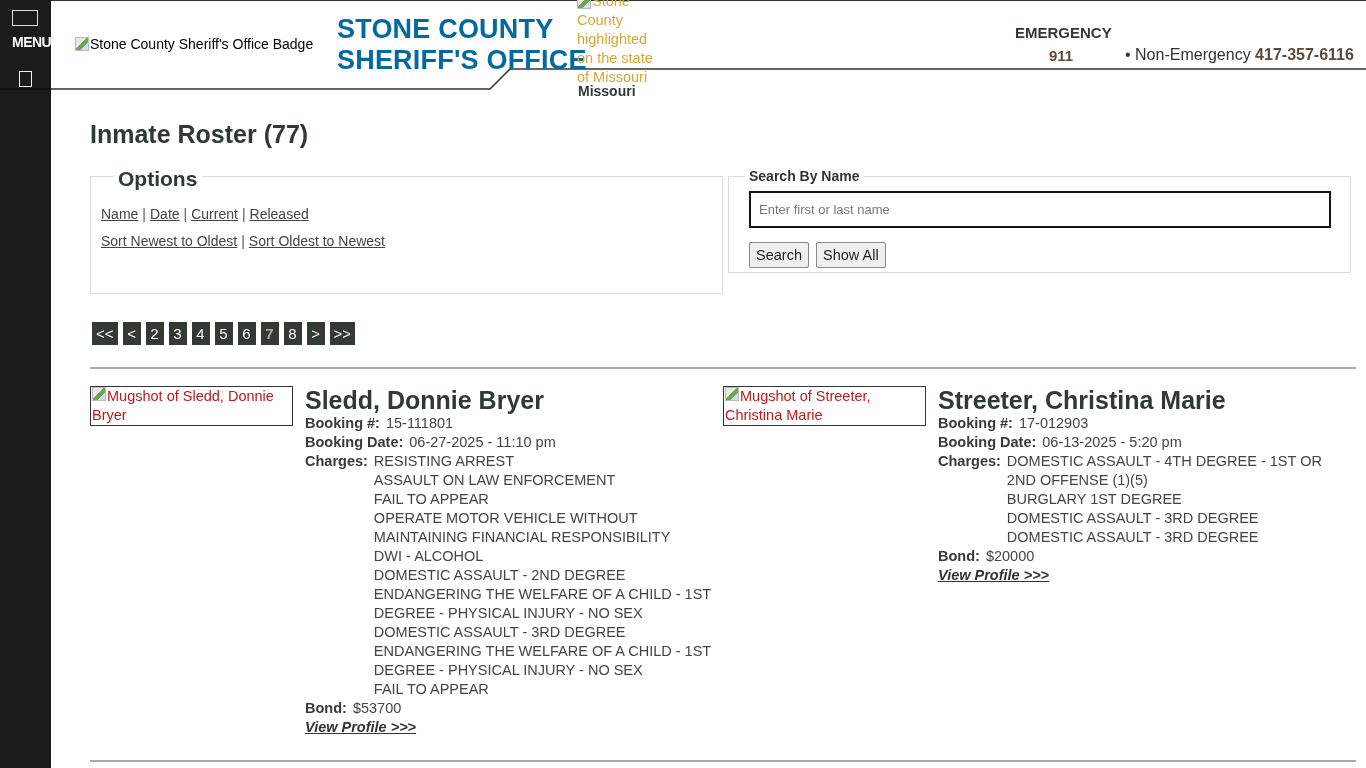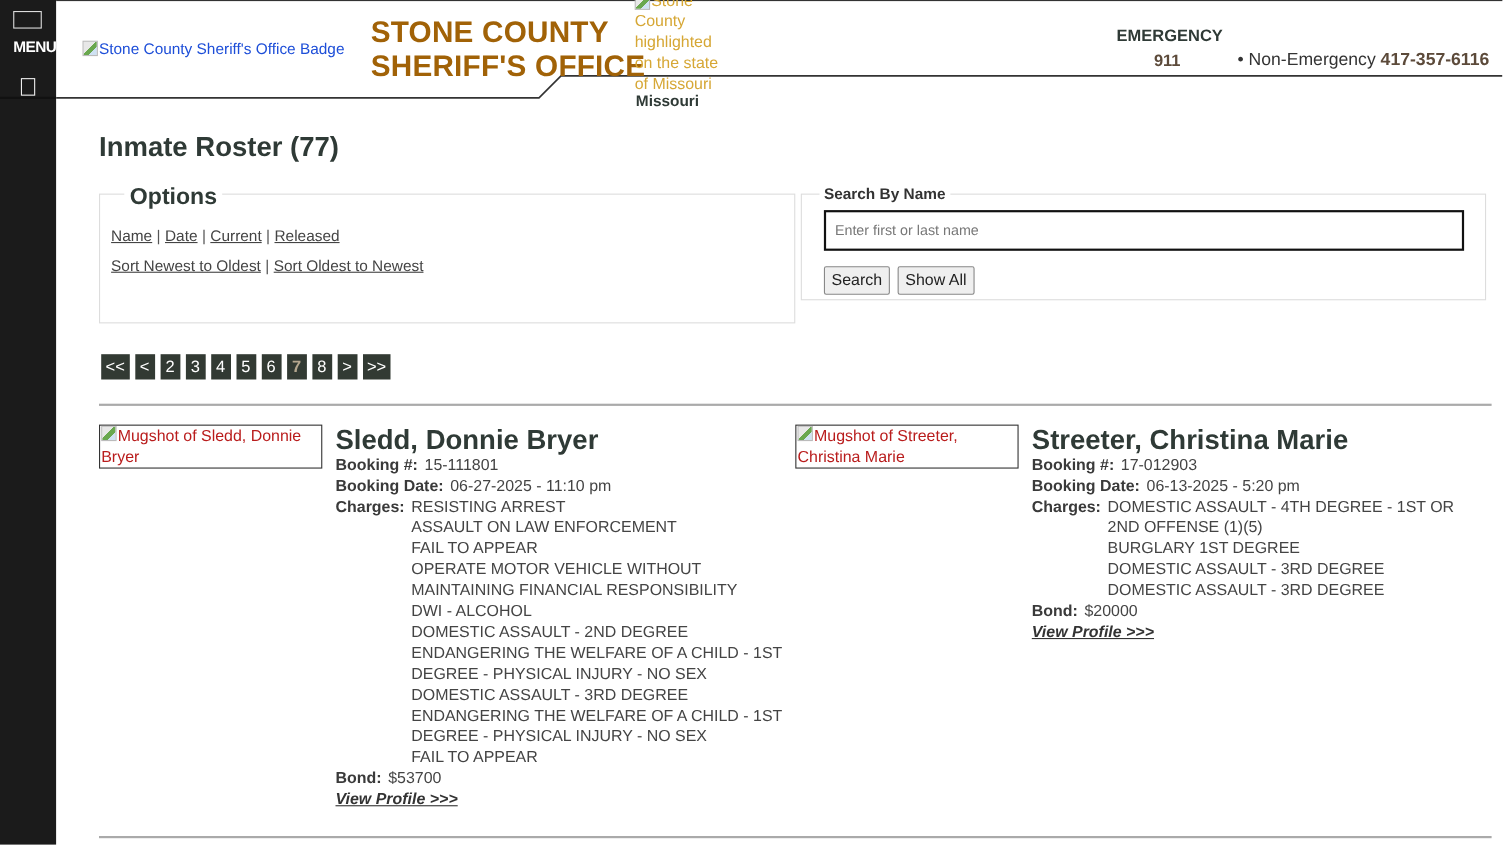--- a/index.html
+++ b/index.html
@@ -10,23 +10,23 @@
     .sidebar { position: absolute; left: 0; top: 0; width: 51px; height: 768px; background: #1b1b1b; }
     .sidebar .menu-box { position: absolute; left: 12px; top: 10px; width: 26px; height: 16px; border: 1px solid #ddd; }
     .sidebar .menu-label { position: absolute; left: 0; width: 51px; top: 34px; text-align: center; color: #fff; font-weight: bold; font-size: 14px; letter-spacing: -0.5px; padding-left: 12px; }
     .sidebar .menu-glyph { position: absolute; left: 19px; top: 71px; width: 13px; height: 16px; border: 1px solid #eee; }
     .sidebar .sep { position: absolute; left: 0; top: 88px; width: 51px; height: 2px; background: #111; }
 
     
     .header { position: absolute; left: 51px; top: 0; width: 1315px; height: 100px; }
     .header .topline { position: absolute; left: 0; top: 0; width: 1315px; height: 1px; background: #333; }
     .header svg.hline { position: absolute; left: 0; top: 0; }
-    .badge { position: absolute; left: 24px; top: 36px; font-size: 14px; color: #1d4ed8; display: flex; align-items: center; }
+    .badge { position: absolute; left: 24px; top: 36px; font-size: 14px; color: #000000; display: flex; align-items: center; }
     .broken-img { display: inline-block; width: 14px; height: 14px; margin-right: 1px; background: linear-gradient(135deg, #e8e8e8 0 45%, #6aa84f 45% 70%, #cfe2f3 70%); border: 1px solid #bbb; }
-    .site-title { position: absolute; left: 286px; top: 14px; font-size: 27px; font-weight: bold; color: #a16207; line-height: 31px; letter-spacing: 0.2px; }
+    .site-title { position: absolute; left: 286px; top: 14px; font-size: 27px; font-weight: bold; color: #0369a1; line-height: 31px; letter-spacing: 0.2px; }
     .map-alt { position: absolute; left: 526px; top: -8px; width: 90px; font-size: 14.5px; line-height: 19px; color: #d6a735; }
     .map-label { position: absolute; left: 527px; top: 83px; font-size: 14px; font-weight: bold; color: #2f3a36; }
     .emergency { position: absolute; left: 964px; top: 24px; font-size: 15px; font-weight: bold; color: #2f3a36; }
     .emergency-num { position: absolute; left: 998px; top: 47px; font-size: 15px; font-weight: bold; color: #5c4a3a; }
     .nonemerg { position: absolute; left: 1074px; top: 46px; font-size: 16px; color: #333; white-space: nowrap; }
     .nonemerg b { color: #5c4a3a; }
 
     
     .main { position: absolute; left: 90px; top: 110px; width: 1266px; }
     .page-title { position: absolute; left: 0; top: 10px; font-size: 25px; font-weight: bold; color: #2f3a36; }

